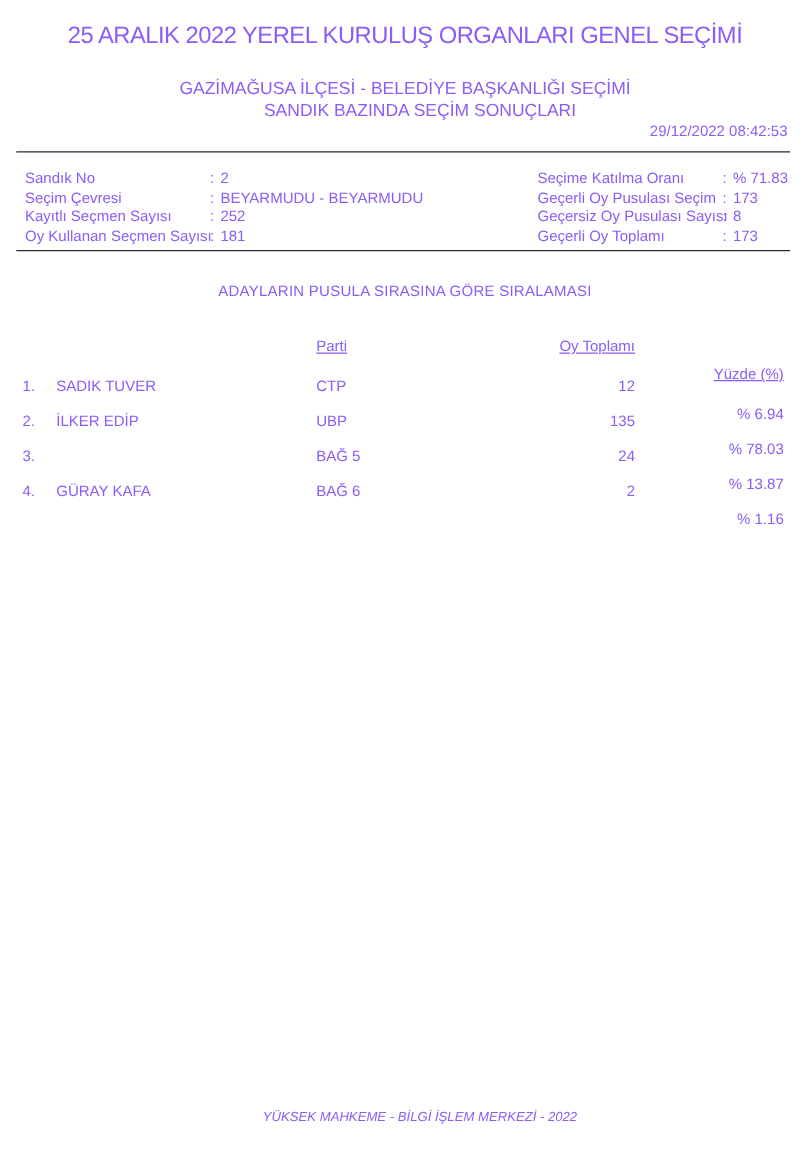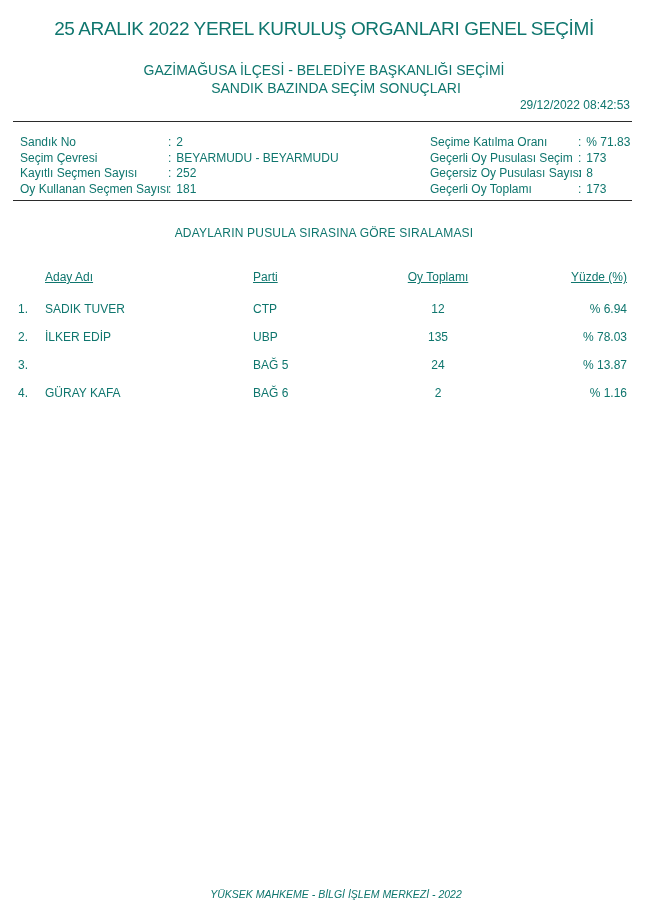--- a/index.html
+++ b/index.html
@@ -5,21 +5,21 @@
   html, body {
     margin: 0;
     padding: 0;
     background: #ffffff;
   }
   .page {
     position: relative;
     width: 648px;
     height: 924px;
     background: #ffffff;
-    color: #0f766e;
+    color: #8b5cf6;
     font-family: "Liberation Sans", sans-serif;
     overflow: hidden;
   }
 
   
   .doc-title {
     position: absolute;
     top: 18px;
     left: 0;
     width: 100%;
@@ -107,22 +107,22 @@
     font-size: 12px;
   }
   .tbl-cell {
     position: absolute;
     top: 0;
     white-space: nowrap;
   }
   .cell-no     { left: 18px;  width: 24px; }
   .cell-name   { left: 45px;  width: 200px; }
   .cell-party  { left: 253px; width: 130px; }
-  .cell-votes  { left: 368px; width: 140px; text-align: center; }
-  .cell-pct    { left: 487px; width: 140px; text-align: right; }
+  .cell-votes  { left: 368px; width: 140px; text-align: right; }
+  .cell-pct    { left: 487px; width: 140px; text-align: right; margin-top: 22px; }
   .tbl-header .tbl-cell { text-decoration: underline; }
   .tbl-header { top: 270px; }
   .row-0 { top: 302px; }
   .row-1 { top: 330px; }
   .row-2 { top: 358px; }
   .row-3 { top: 386px; }
 
   
   .doc-footer {
     position: absolute;
@@ -189,21 +189,20 @@
         <span class="info-label">Geçerli Oy Toplamı</span>
           <span class="info-colon">:</span>
           <span class="info-value">173</span>
       </div>
     </div>
   </div>
 
   <div class="section-title">ADAYLARIN PUSULA SIRASINA GÖRE SIRALAMASI</div>
 
   <div class="tbl-row tbl-header">
-    <span class="tbl-cell cell-name">Aday Adı</span>
     <span class="tbl-cell cell-party">Parti</span>
     <span class="tbl-cell cell-votes">Oy Toplamı</span>
     <span class="tbl-cell cell-pct">Yüzde (%)</span>
   </div>
 
   <div class="tbl-row row-0">
     <span class="tbl-cell cell-no">1.</span>
     <span class="tbl-cell cell-name">SADIK TUVER</span>
     <span class="tbl-cell cell-party">CTP</span>
     <span class="tbl-cell cell-votes">12</span>

